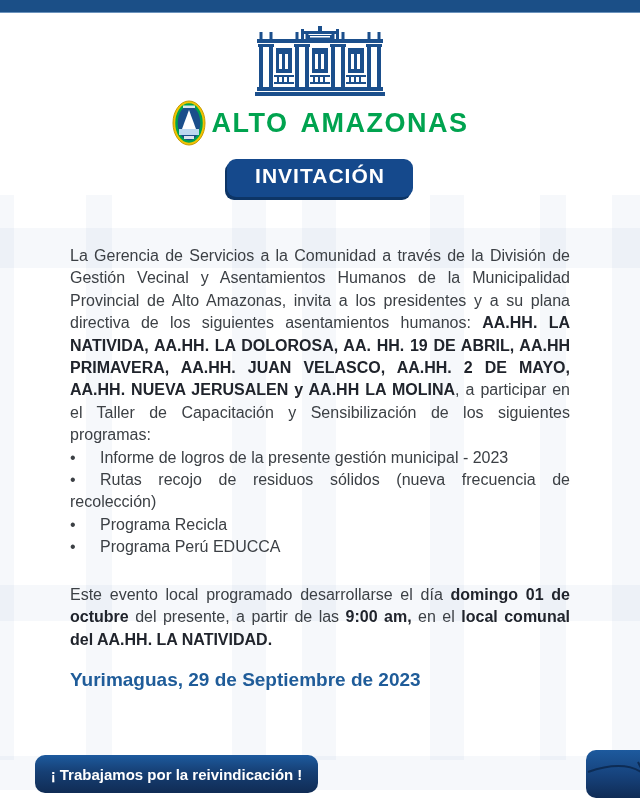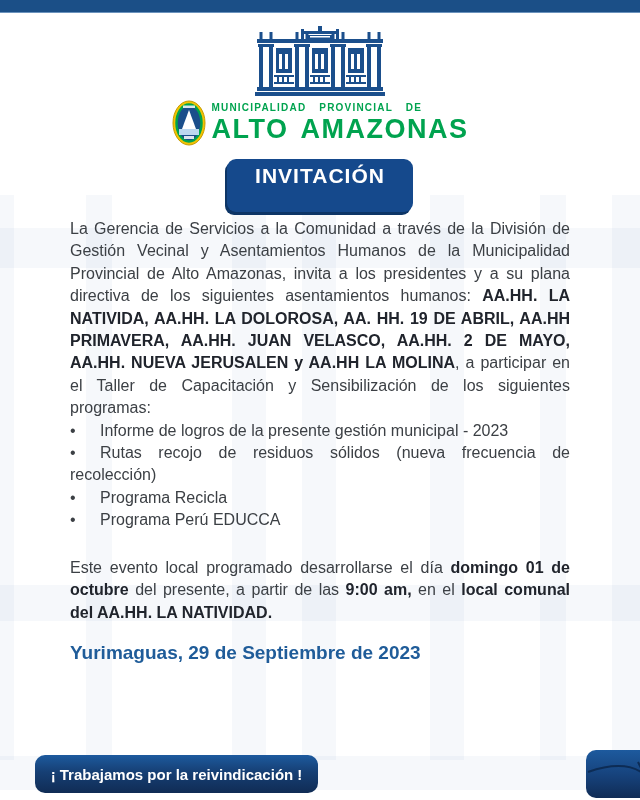--- a/index.html
+++ b/index.html
@@ -43,27 +43,27 @@
   }
   
   .banner-wrap {
     position:absolute; top:159px; left:0; width:640px;
     display:flex; justify-content:center;
   }
   .banner {
     background:#15498c;
     color:#ffffff;
     font-size:21px; font-weight:bold; letter-spacing:1px;
-    padding:5px 28px 24px 28px;
+    padding:5px 28px 9px 28px;
     border-radius:9px;
     box-shadow:-2px 3px 0 #0d3566;
   }
   
   .bodytext {
-    position:absolute; top:218px; left:70px; width:500px;
+    position:absolute; top:245px; left:70px; width:500px;
     font-size:16px; line-height:22.4px; color:#3c4045;
     text-align:justify;
   }
   .bodytext b { color:#20242c; }
   .bullets { }
   .bullet-item { text-align:justify; }
   .bullet-mark { display:inline-block; width:30px; }
   .evt { margin-top:25px; }
   .dateline {
     margin-top:18px;
@@ -191,21 +191,20 @@
     <div class="brandrow">
       <svg width="34" height="46" viewBox="0 0 34 46">
         <ellipse cx="17" cy="23" rx="16" ry="22" fill="#f2c400" stroke="#c79a00" stroke-width="1"></ellipse>
         <ellipse cx="17" cy="23" rx="12.5" ry="18.5" fill="#1a4e8b" stroke="#00a34f" stroke-width="2.5"></ellipse>
         <path d="M17 10 L24 29 L10 29 Z" fill="#ffffff"></path>
         <rect x="7" y="29" width="20" height="6" fill="#bcd7ef"></rect>
         <rect x="12" y="36" width="10" height="3" fill="#ffffff" opacity="0.85"></rect>
         <rect x="11" y="5.5" width="12" height="2.5" fill="#ffffff" opacity="0.85"></rect>
       </svg>
       <div class="brandtext">
-        <div class="org1">MUNICIPALIDAD PROVINCIAL DE</div>
         <div class="org2">ALTO AMAZONAS</div>
       </div>
     </div>
   </div>
 
   <div class="banner-wrap">
     <div class="banner">INVITACIÓN</div>
   </div>
 
   <div class="bodytext">

